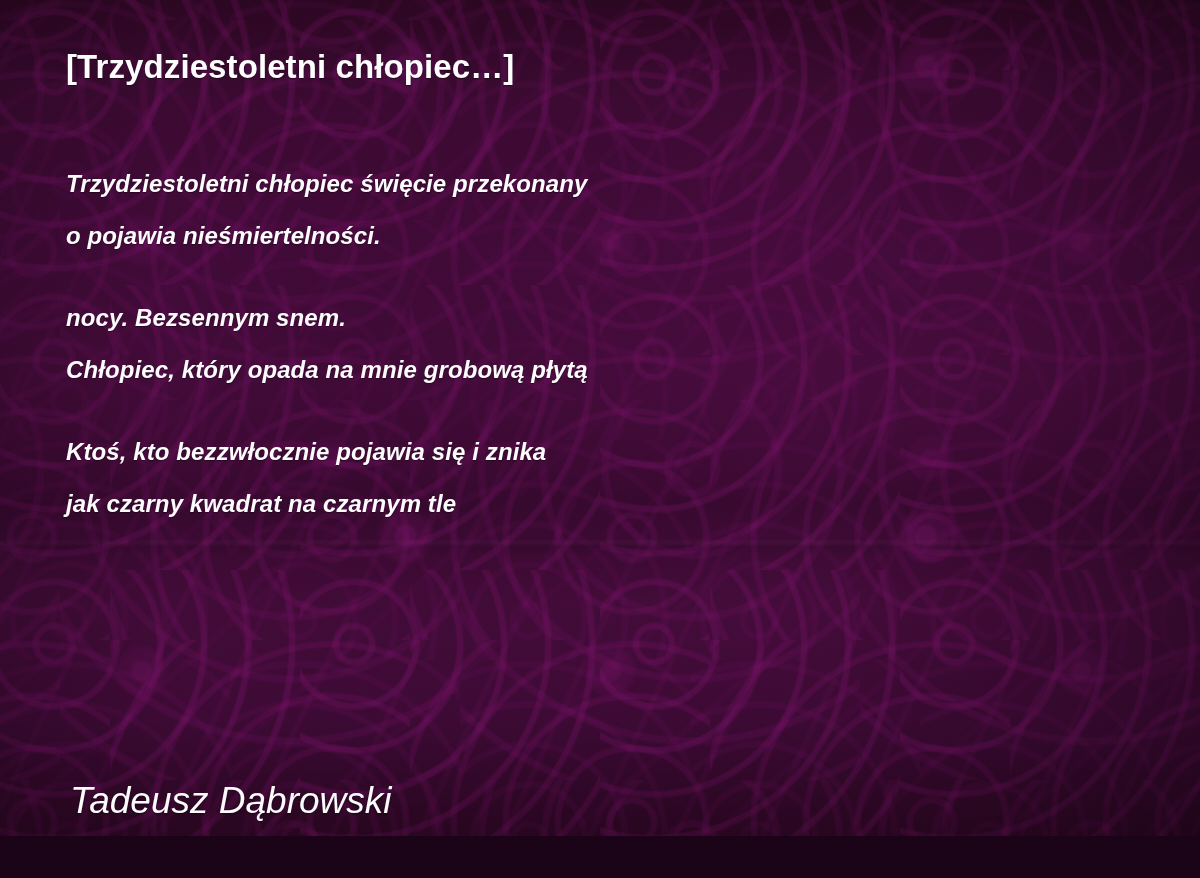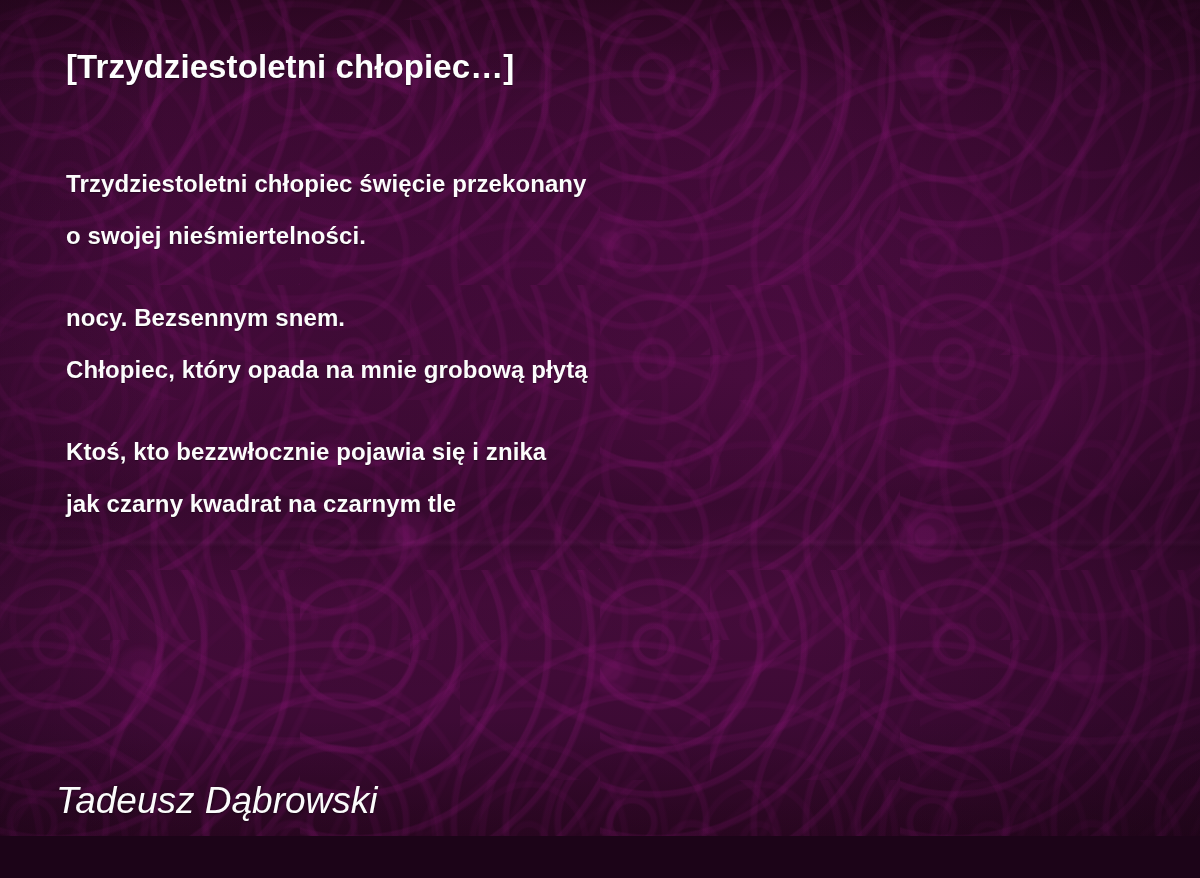--- a/index.html
+++ b/index.html
@@ -174,37 +174,38 @@
 
   .poem-body {
     position: absolute;
     left: 66px;
     top: 158px;
     width: 900px;
   }
 
   .stanza {
     margin: 0 0 30px 0;
+    font-style: italic;
   }
   .stanza:last-child { margin-bottom: 0; }
 
   .poem-line {
     color: #fcfcfc;
     font-size: 24px;
     font-weight: bold;
     line-height: 52px;
     height: 52px;
     white-space: nowrap;
     letter-spacing: 0.1px;
     text-shadow: 0 1px 1px rgba(0,0,0,0.40);
   }
 
   .poem-author {
     position: absolute;
-    left: 56px;
+    left: 70px;
     top: 780px;
     margin: 0;
     color: #fbfbfb;
     font-size: 37px;
     font-weight: normal;
     font-style: italic;
     line-height: 1.15;
     white-space: nowrap;
     text-shadow: 0 1px 2px rgba(0,0,0,0.45);
     text-align: right;
@@ -225,21 +226,21 @@
   <div class="bg-layer bg-veil"></div>
 
   <div id="content">
 
     <h1 class="poem-title">[Trzydziestoletni chłopiec…]</h1>
 
     <div class="poem-body">
 
       <div class="stanza">
         <div class="poem-line">Trzydziestoletni chłopiec święcie przekonany</div>
-        <div class="poem-line">o swojej nieśmiertelności.</div>
+        <div class="poem-line">o pojawia nieśmiertelności.</div>
       </div>
 
 
       <div class="stanza">
         <div class="poem-line">nocy. Bezsennym snem.</div>
         <div class="poem-line">Chłopiec, który opada na mnie grobową płytą</div>
       </div>
 
       <div class="stanza">
         <div class="poem-line">Ktoś, kto bezzwłocznie pojawia się i znika</div>

